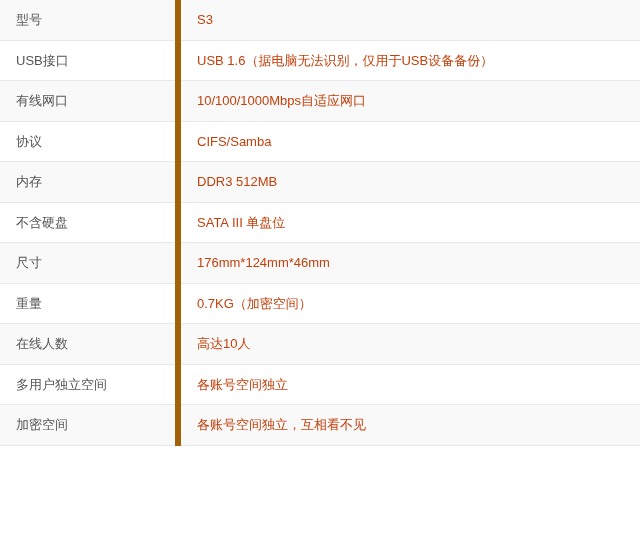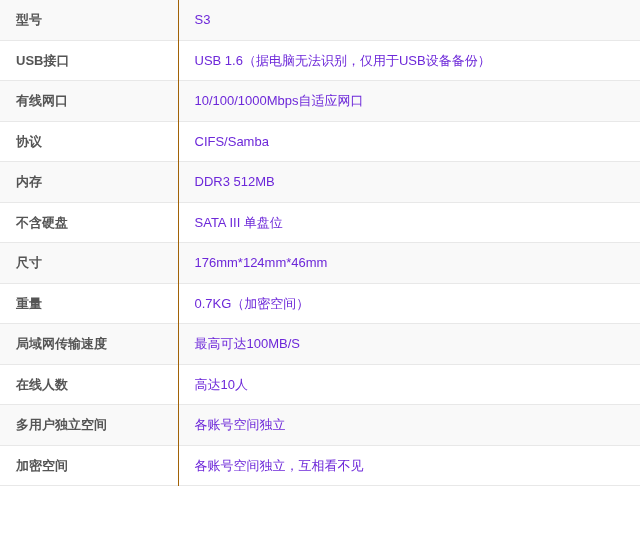--- a/index.html
+++ b/index.html
@@ -37,26 +37,26 @@
 
     .spec-table td {
       padding: 10px 16px;
       vertical-align: middle;
       line-height: 1.5;
     }
 
     .spec-table td:first-child {
       width: 178px;
       color: #555555;
-      font-weight: bold;
-      border-right: 1px solid #a16207;
+      font-weight: normal;
+      border-right: 6px solid #a16207;
     }
 
     .spec-table td:last-child {
-      color: #6d28d9;
+      color: #c2410c;
     }
   </style>
 </head>
 <body>
 
 <table class="spec-table">
   <tbody id="table-body">
   <tr>
         <td>型号</td>
         <td>S3</td>
@@ -83,24 +83,20 @@
       </tr>
       <tr>
         <td>尺寸</td>
         <td>176mm*124mm*46mm</td>
       </tr>
       <tr>
         <td>重量</td>
         <td>0.7KG（加密空间）</td>
       </tr>
       <tr>
-        <td>局域网传输速度</td>
-        <td>最高可达100MB/S</td>
-      </tr>
-      <tr>
         <td>在线人数</td>
         <td>高达10人</td>
       </tr>
       <tr>
         <td>多用户独立空间</td>
         <td>各账号空间独立</td>
       </tr>
       <tr>
         <td>加密空间</td>
         <td>各账号空间独立，互相看不见</td>

